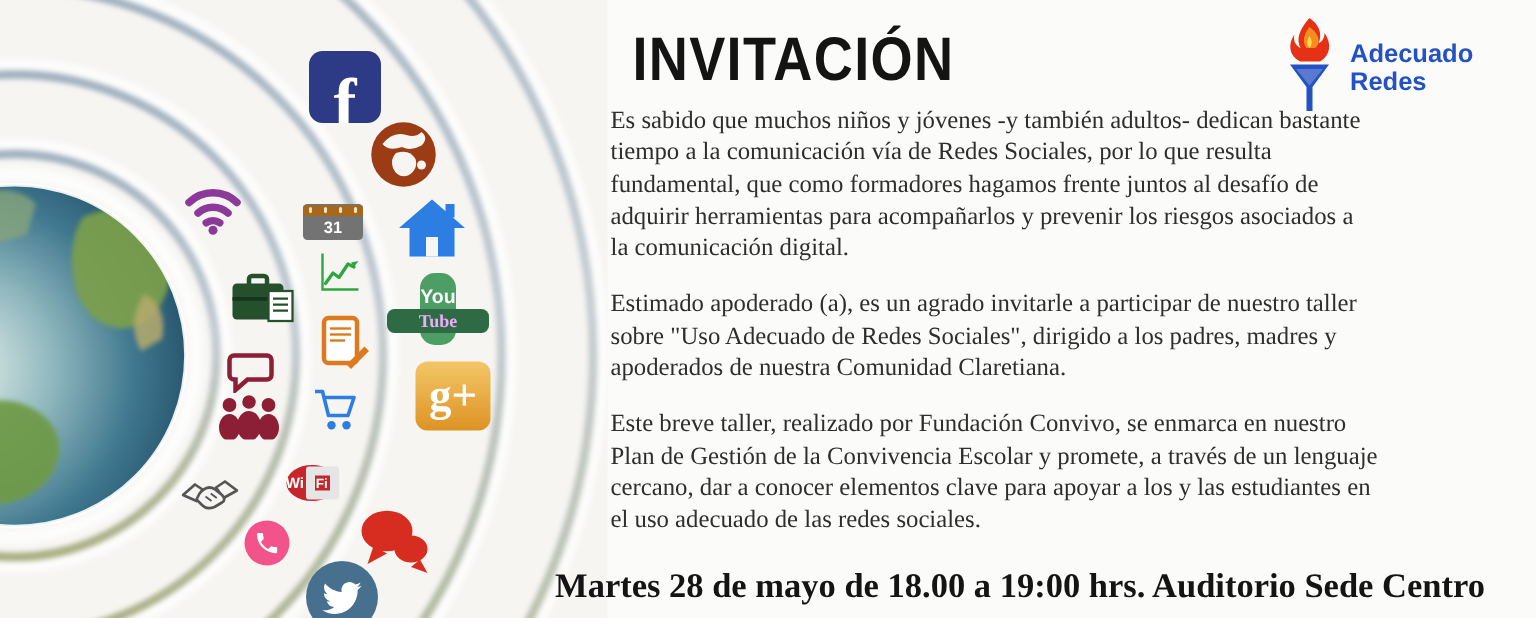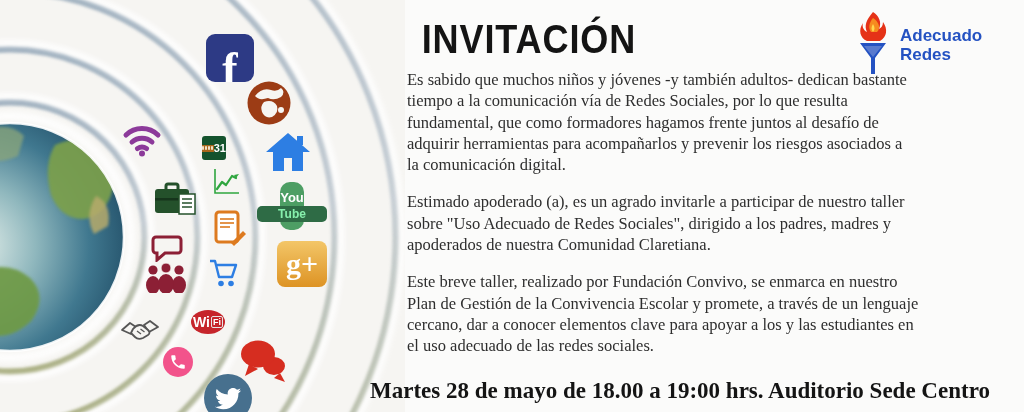--- a/index.html
+++ b/index.html
@@ -17,59 +17,59 @@
 
   .ic-facebook { left:206px; top:34px; width:48px; height:48px;
     background:#2d3a85; border-radius:9px; overflow:hidden;
     align-items:flex-end; }
   .fb-f { color:#fff; font-family:"Liberation Serif", serif; font-weight:bold;
     font-size:46px; line-height:40px; margin-bottom:-7px; }
 
   .ic-world { left:246px; top:80px; width:46px; height:46px; }
   .ic-wifi { left:119px; top:118px; width:46px; height:40px; }
 
-  .ic-calendar { left:202px; top:136px; width:24px; height:24px;
-    background:#14532d; border-radius:3px; overflow:hidden; }
+  .ic-calendar { left:202px; top:136px; width:40px; height:24px;
+    background:#737373; border-radius:3px; flex-direction:column; overflow:hidden; }
   .cal-band { width:100%; height:7px; background:#a8681c; display:flex;
     align-items:center; justify-content:space-around; }
   .cal-band i { width:2px; height:4px; background:#f2e3c8; border-radius:1px; }
   .cal-day { color:#fff; font-family:"Liberation Sans", sans-serif;
     font-weight:bold; font-size:11px; line-height:16px; }
 
   .ic-home { left:264px; top:131px; width:48px; height:42px; }
   .ic-briefcase { left:153px; top:180px; width:46px; height:38px; }
   .ic-chart { left:211px; top:167px; width:30px; height:30px; }
 
   .ic-youtube { left:280px; top:182px; width:24px; height:48px;
     background:#4d9e64; border-radius:10px; flex-direction:column; gap:1px; }
   .yt-top { color:#fff; font-family:"Liberation Sans", sans-serif; font-weight:bold;
     font-size:13px; line-height:14px; }
-  .yt-box { background:#2e6b45; color:#86efac; font-family:Liberation Sans, sans-serif;
+  .yt-box { background:#2e6b45; color:#f0abfc; font-family:Liberation Serif, serif;
     font-weight:bold; font-size:12px; line-height:14px; padding:1px 21px;
     border-radius:5px; }
 
   .ic-tablet { left:212px; top:210px; width:36px; height:36px; }
   .ic-speech { left:150px; top:234px; width:34px; height:28px; }
   .ic-people { left:145px; top:261px; width:42px; height:32px; }
   .ic-cart { left:208px; top:257px; width:30px; height:32px; }
 
   .ic-gplus { left:277px; top:241px; width:50px; height:46px;
     background:linear-gradient(180deg,#f3c668 0%,#dd9324 100%);
     border-radius:8px; }
   .gp-glyph { color:#fff; font-family:"Liberation Serif", serif; font-weight:bold;
     font-size:30px; line-height:30px; }
 
   .ic-handshake { left:121px; top:316px; width:38px; height:30px; }
 
   .ic-wifibadge { left:191px; top:310px; width:34px; height:24px;
     background:#c6252b; border-radius:50%; gap:1px; }
   .wb-wi { color:#fff; font-family:"Liberation Sans", sans-serif; font-weight:bold;
-    font-size:14px; }
+    font-size:10px; }
   .wb-fi { color:#fff; font-family:"Liberation Sans", sans-serif; font-weight:bold;
-    font-size:9px; border:1px solid #e5e5e5; border-radius:2px; padding:0 1px;
+    font-size:9px; border:6px solid #e5e5e5; border-radius:2px; padding:0 1px;
     line-height:10px; }
 
   .ic-windows { left:268px; top:295px; width:46px; height:46px;
     display:grid; grid-template-columns:1fr 1fr; grid-template-rows:1fr 1fr; gap:3px; }
   .win-pane { background:linear-gradient(180deg,#f8dc6a,#e9b31c); border-radius:2px; }
 
   .ic-phone { left:163px; top:347px; width:30px; height:30px;
     background:#f2538b; border-radius:50%; }
   .ic-chat { left:237px; top:339px; width:52px; height:44px; }
   .ic-twitter { left:204px; top:374px; width:48px; height:48px;

